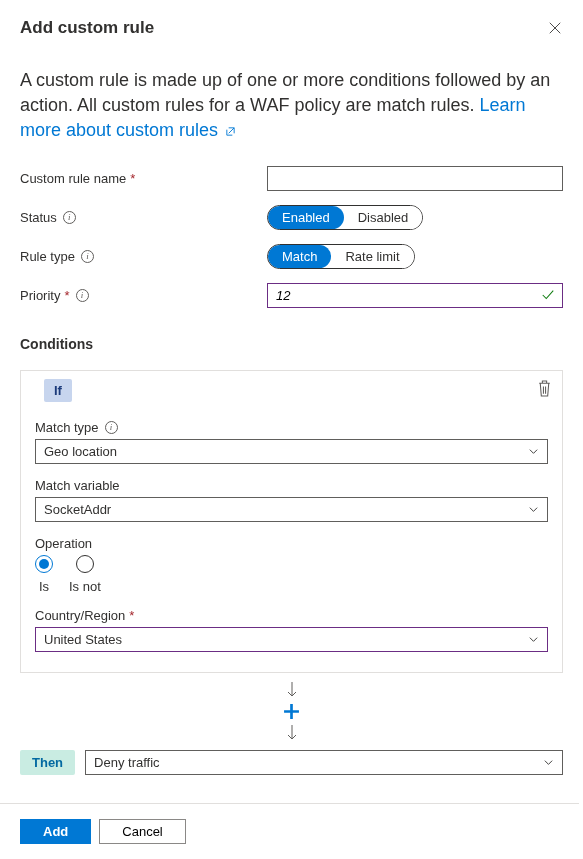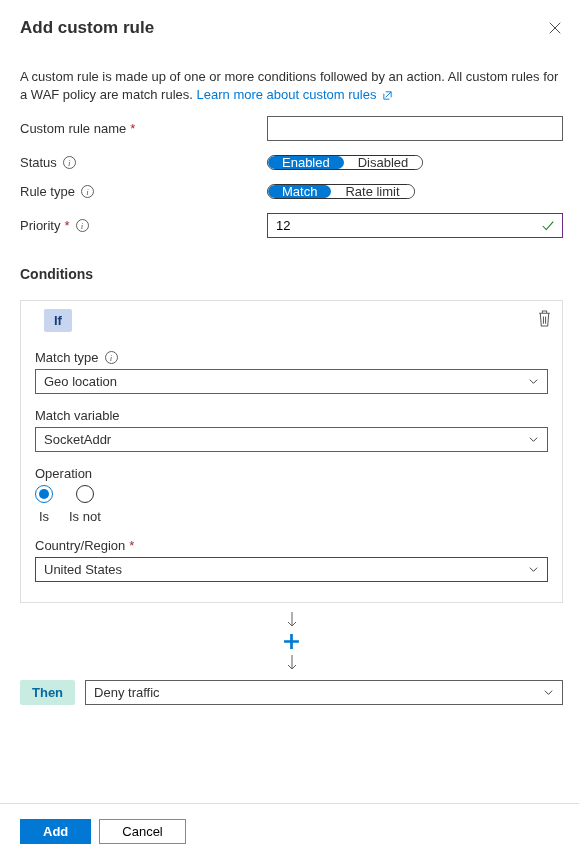--- a/index.html
+++ b/index.html
@@ -17,51 +17,51 @@
       display: flex;
       justify-content: space-between;
       align-items: center;
       margin-bottom: 30px;
     }
     .title { font-size: 17px; font-weight: 700; }
     .close-btn {
       cursor: pointer; width: 16px; height: 16px;
       display: flex; align-items: center; justify-content: center;
     }
-    .desc { font-size: 13px; line-height: 1.4; margin-bottom: 12px; }
+    .desc { font-size: 18px; line-height: 1.4; margin-bottom: 22px; }
     .link { color: #0078d4; cursor: pointer; text-decoration: none; }
     .ext-icon { display: inline-block; vertical-align: middle; margin-left: 2px; }
     .form-grid {
       display: grid;
       grid-template-columns: 247px 1fr;
       row-gap: 14px;
       align-items: center;
       margin-bottom: 28px;
     }
     .form-label { font-size: 13px; display: flex; align-items: center; gap: 4px;}
     .req { color: #a4262c; }
     .info-icon {
       width: 13px; height: 13px; border: 1px solid #605e5c; border-radius: 50%;
       display: inline-flex; align-items: center; justify-content: center;
       font-size: 9px; color: #605e5c; font-style: italic; font-family: serif;
       margin-left: 2px;
     }
     .text-input {
       width: 100%; height: 25px; border: 1px solid #605e5c; padding: 0 8px;
-      font-size: 13px; outline: none;
+      font-size: 13px; outline: none; font-style: italic;
     }
     .text-input.valid { border-color: #6b2d84; }
     .input-wrap { position: relative; }
     .check-valid {
       position: absolute; right: 8px; top: 50%; transform: translateY(-50%);
       color: #107c10; width: 14px; height: 14px;
     }
     .pill-group {
       display: inline-flex; border: 1px solid #323130; border-radius: 14px;
-      overflow: hidden; height: 15px; align-items: stretch;
+      overflow: hidden; height: 25px; align-items: stretch;
     }
     .pill {
       padding: 0 14px; display: flex; align-items: center; font-size: 13px;
       cursor: pointer; background: #fff;
     }
     .pill.selected { background: #0078d4; color: #fff; border-radius: 14px; }
     .section-heading { font-weight: 600; font-size: 14px; margin-bottom: 18px; }
     .conditions-box {
       border: 1px solid #e1dfdd; padding: 16px 14px 20px 14px; position: relative;
     }

